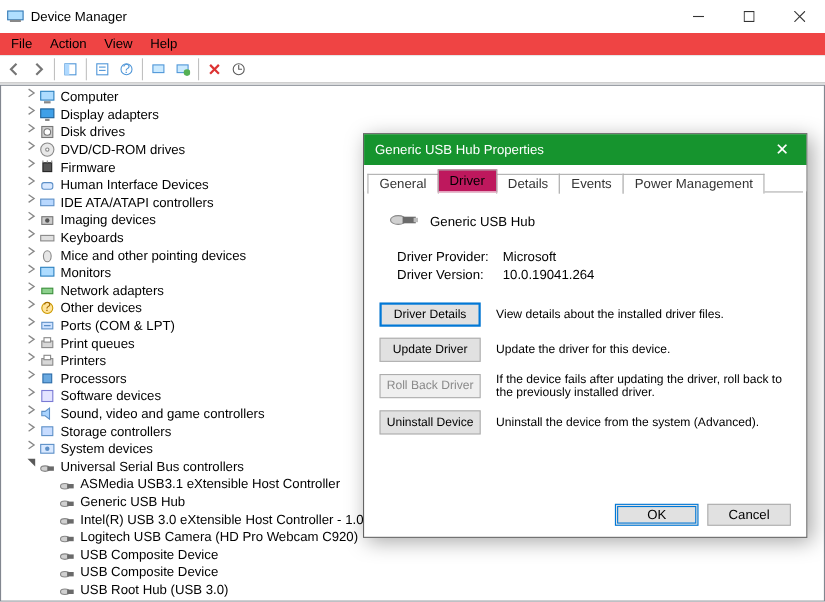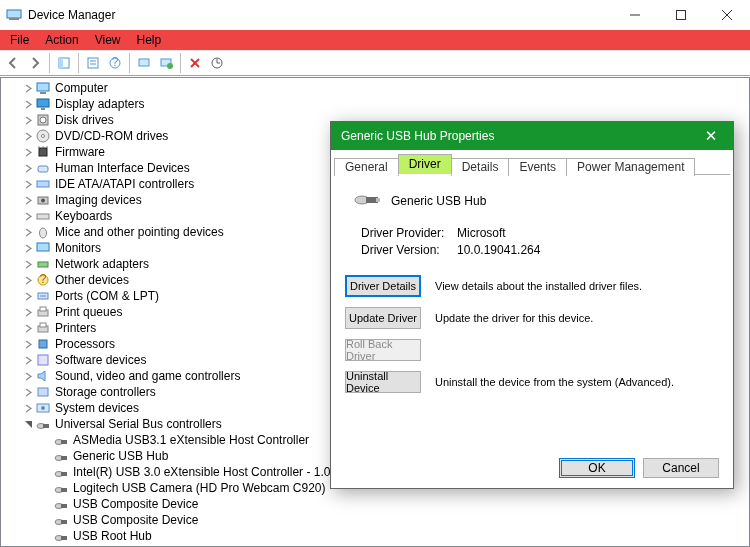--- a/index.html
+++ b/index.html
@@ -11,41 +11,41 @@
 .win-btn{width:46px;height:30px;display:flex;align-items:center;justify-content:center;color:#555}
 .menubar{height:20px;display:flex;align-items:center;padding:0 2px;background:#ef4444}
 .menu-item{padding:2px 8px}
 .toolbar{height:26px;display:flex;align-items:center;padding:0 2px;border-top:1px solid #e6e6e6;border-bottom:1px solid #a0a0a0;background:#fff;gap:0}
 .tool-btn{width:22px;height:22px;display:flex;align-items:center;justify-content:center;margin:0 0px}
 .tool-btn svg{opacity:.8}
 .tool-sep{width:1px;height:20px;background:#c0c0c0;margin:0 3px}
 .work{position:relative;height:calc(547px - 30px - 20px - 26px);border-top:1px solid #fff}
 .tree-wrap{position:absolute;inset:0;overflow:auto;border:1px solid #828790;margin:0;background:#fff}
 .tree{padding:2px 0 2px 2px}
-.node{display:flex;align-items:center;height:16px;line-height:16px;white-space:nowrap}
+.node{display:flex;align-items:flex-start;height:16px;line-height:16px;white-space:nowrap}
 .twist{width:14px;display:flex;align-items:center;justify-content:center;color:#777}
 .twist svg{display:block}
 .node-icon{width:16px;height:16px;margin-right:4px;display:flex;align-items:center;justify-content:center;flex:0 0 16px}
 .children{padding-left:18px}
 .spacer{display:inline-block}
 .dialog{position:absolute;left:330px;top:121px;width:404px;height:368px;background:#fff;border:1px solid #646464;box-shadow:4px 4px 18px rgba(0,0,0,.35)}
 .dlg-title{height:28px;background:#16942e;color:#fff;display:flex;align-items:center;padding:0 6px 0 10px}
 .dlg-title .t{flex:1;color:#fff}
 .dlg-close{width:32px;height:22px;display:flex;align-items:center;justify-content:center;color:#fff;font-size:15px}
 .tabstrip{display:flex;align-items:flex-end;height:24px;padding:5px 3px 0 3px;background:#fff}
-.tab{border:1px solid #adadad;border-bottom:none;padding:2px 10px 3px 10px;margin-right:-1px;background:#bef264;position:relative;top:1px}
+.tab{border:1px solid #adadad;border-bottom:none;padding:2px 10px 3px 10px;margin-right:-1px;background:#be185d;position:relative;top:1px}
 .tab.inactive{top:2px;padding-top:1px;padding-bottom:2px;background:#fff;color:#333}
 .tab.active{border-bottom:1px solid #fff;z-index:2}
 .tabline{height:1px;background:#adadad;margin:0 3px}
 .dlg-body{padding:10px 14px 8px 14px;position:relative;height:calc(100% - 28px - 24px - 1px)}
 .dev-head{display:flex;align-items:center;gap:10px;margin:4px 0 14px 8px}
 .kv{display:flex;margin:3px 0 3px 16px}
 .kv .k{width:96px}
 .btnrow{display:flex;align-items:center;margin:10px 0 0 0;gap:14px}
-.osbtn{width:76px;height:22px;border:1px solid #adadad;background:#e1e1e1;display:flex;align-items:center;justify-content:center;font-size:11px}
+.osbtn{width:92px;height:22px;border:1px solid #adadad;background:#e1e1e1;display:flex;align-items:center;justify-content:center;font-size:11px}
 .osbtn.default{border:2px solid #0078d7}
 .osbtn.disabled{color:#8a8a8a;background:#efefef}
 .btn-desc{flex:1;font-size:11px;color:#000}
 .dlg-footer{position:absolute;right:14px;bottom:10px;display:flex;gap:8px}
 .osbtn2{width:76px;height:20px;border:1px solid #adadad;background:#e1e1e1;display:flex;align-items:center;justify-content:center}
 .osbtn2.focus{border:1px solid #0078d7;outline:1px solid #0078d7;outline-offset:-3px}
 </style>
 </head>
 <body>
 
@@ -537,31 +537,20 @@
           </div>
           <div class="node">
             <span class="spacer" style="width:18px"></span>
             <span class="twist"></span>
             <span class="node-icon">
               <svg width="16" height="16">
                 <ellipse cx="6" cy="10" rx="4" ry="2.5" fill="#d0d0d0" stroke="#888"></ellipse>
                 <rect x="8" y="8" width="6" height="4" fill="#6a6a6a"></rect>
               </svg>
             </span>
-            <span>USB Root Hub</span>
-          </div>
-          <div class="node">
-            <span class="spacer" style="width:18px"></span>
-            <span class="twist"></span>
-            <span class="node-icon">
-              <svg width="16" height="16">
-                <ellipse cx="6" cy="10" rx="4" ry="2.5" fill="#d0d0d0" stroke="#888"></ellipse>
-                <rect x="8" y="8" width="6" height="4" fill="#6a6a6a"></rect>
-              </svg>
-            </span>
             <span>USB Root Hub (USB 3.0)</span>
           </div>
         </div>
       </div>
 </div>
 </div>
 
 <div class="dialog">
   <div class="dlg-title">
     <span class="t">Generic USB Hub Properties</span>
@@ -598,20 +587,21 @@
     <div class="btnrow" style="margin-top:18px">
       <div class="osbtn default">Driver Details</div>
       <div class="btn-desc">View details about the installed driver files.</div>
     </div>
     <div class="btnrow">
       <div class="osbtn">Update Driver</div>
       <div class="btn-desc">Update the driver for this device.</div>
     </div>
     <div class="btnrow">
       <div class="osbtn disabled">Roll Back Driver</div>
+      <div class="btn-desc">If the device fails after updating the driver, roll back to the previously installed driver.</div>
     </div>
     <div class="btnrow">
       <div class="osbtn">Uninstall Device</div>
       <div class="btn-desc">Uninstall the device from the system (Advanced).</div>
     </div>
 
     <div class="dlg-footer">
       <div class="osbtn2 focus">OK</div>
       <div class="osbtn2">Cancel</div>
     </div>

